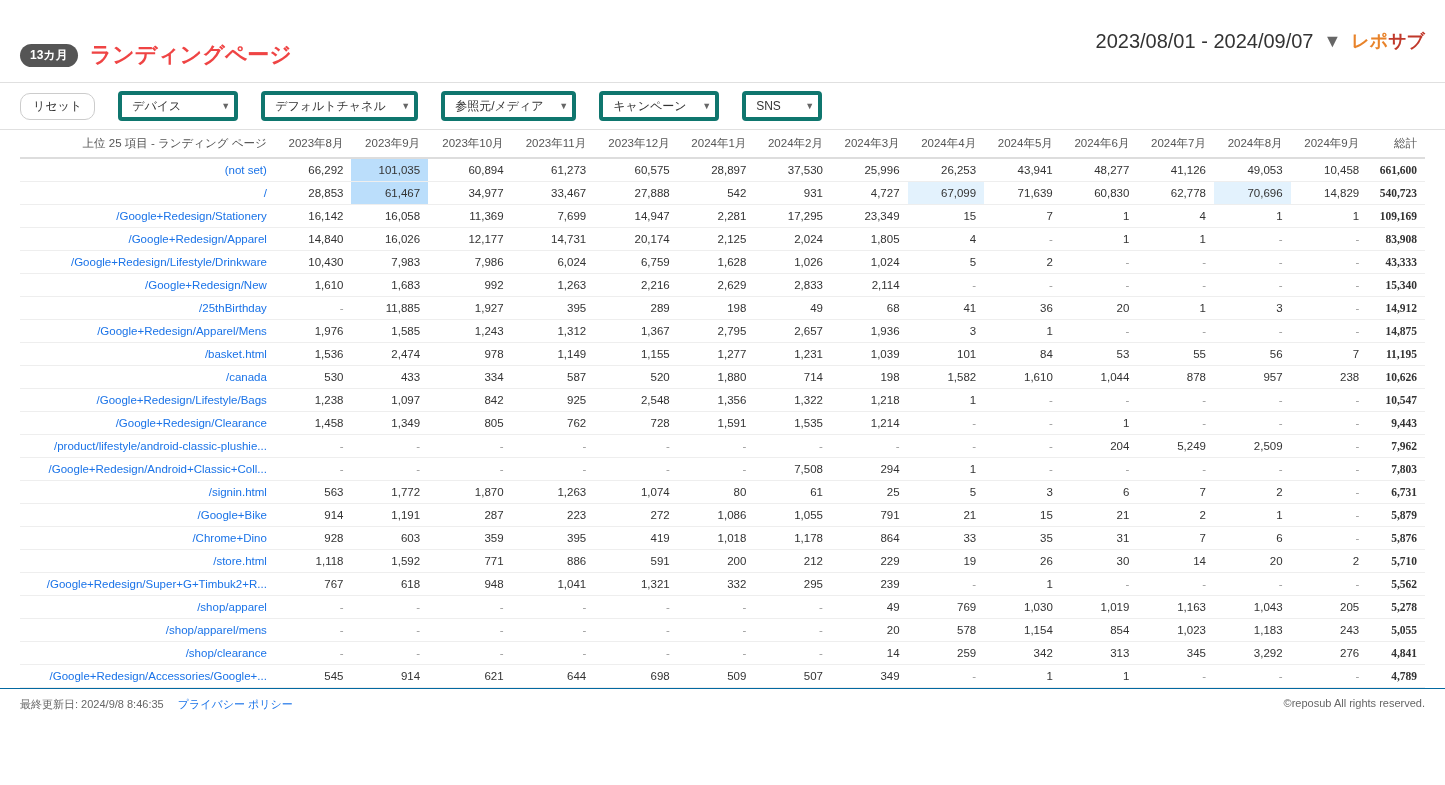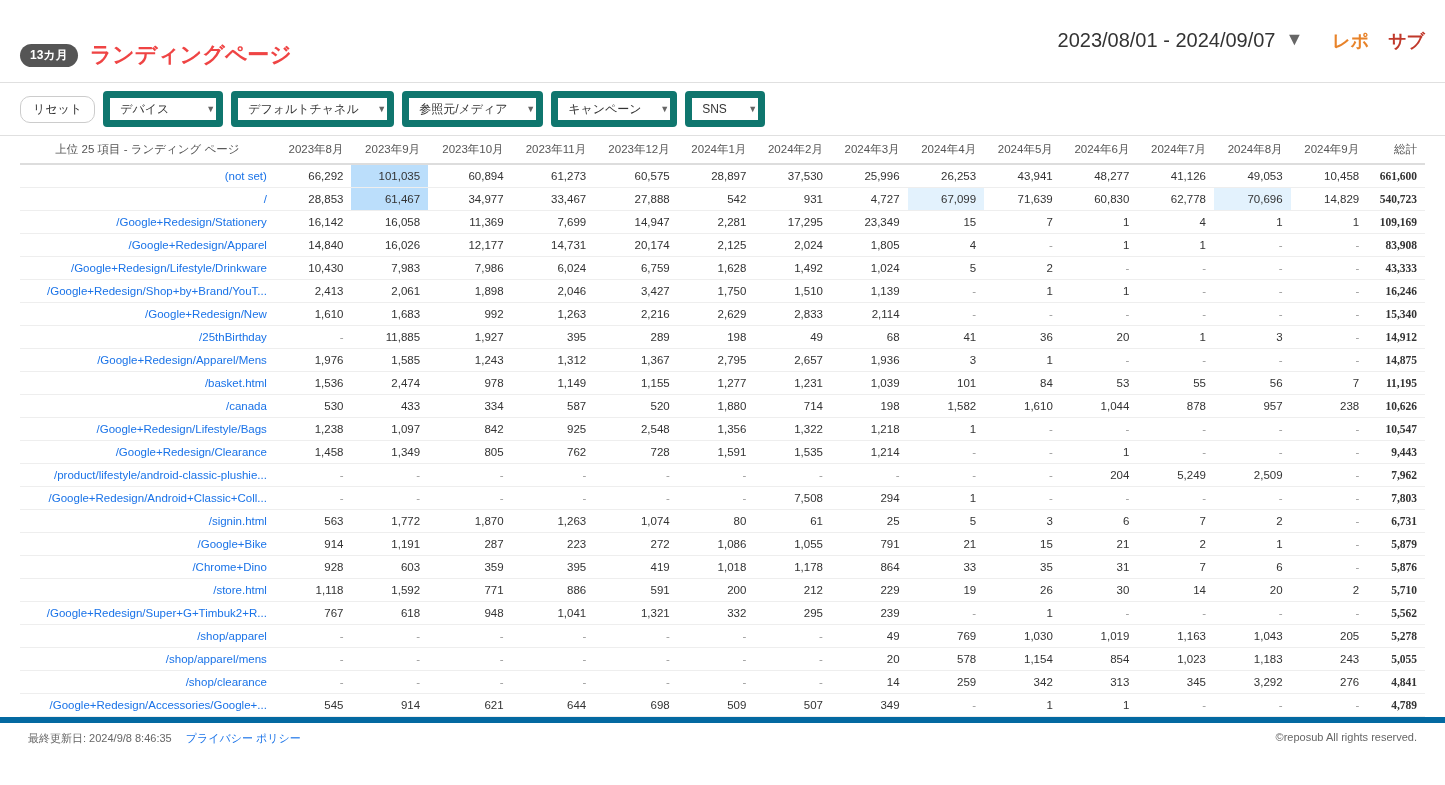--- a/index.html
+++ b/index.html
@@ -2,44 +2,44 @@
 <html><head>
   <meta charset="utf-8">
   <style>
     * { margin: 0; padding: 0; box-sizing: border-box; }
     body { font-family: 'Helvetica Neue', Arial, sans-serif; font-size: 12px; background: #fff; color: #333; overflow-x: hidden; }
     
     .header { display: flex; align-items: center; justify-content: space-between; padding: 12px 20px; border-bottom: 1px solid #e0e0e0; }
     .header-left { display: flex; align-items: center; gap: 12px; margin-top: 28px; }
     .badge { background: #555; color: #fff; border-radius: 12px; padding: 3px 10px; font-size: 12px; font-weight: bold; }
     .page-title { font-size: 22px; font-weight: bold; color: #ef4444; }
-    .header-right { display: flex; align-items: flex-start; gap: 10px; }
+    .header-right { display: flex; align-items: center; gap: 10px; }
     .date-range { font-size: 20px; color: #333; }
     .date-dropdown { font-size: 18px; color: #666; cursor: pointer; }
     .logo { font-size: 18px; font-weight: bold; color: #e83; }
-    .logo span { color: #c33; margin-left: 19px; }
+    .logo span { color: #c33; }
 
     .filters { display: flex; align-items: center; gap: 8px; padding: 8px 20px; border-bottom: 1px solid #e0e0e0; }
     .reset-btn { background: #fff; border: 1px solid #ccc; border-radius: 10px; padding: 4px 12px; cursor: pointer; font-size: 12px; color: #333; }
-    .filter-select { border: 7px solid #0f766e; border-radius: 4px; padding: 4px 28px 4px 10px; font-size: 12px; color: #333; background: #fff; cursor: pointer; appearance: none; position: relative; min-width: 120px; }
+    .filter-select { border: 4px solid #0f766e; border-radius: 4px; padding: 4px 28px 4px 10px; font-size: 12px; color: #333; background: #fff; cursor: pointer; appearance: none; position: relative; min-width: 120px; margin-left: 15px; }
     .select-wrapper { position: relative; display: inline-block; }
     .select-wrapper::after { content: '▼'; position: absolute; right: 8px; top: 50%; transform: translateY(-50%); font-size: 9px; color: #666; pointer-events: none; }
 
     .table-container { overflow: auto; max-height: 650px; padding: 0 20px; }
     table { width: 100%; border-collapse: collapse; font-size: 11.5px; }
     thead th { position: sticky; top: 0; background: #fff; border-bottom: 2px solid #ddd; padding: 6px 8px; text-align: right; font-weight: normal; color: #555; white-space: nowrap; z-index: 10; }
     thead th:first-child { text-align: left; min-width: 200px; }
     tbody td { padding: 5px 8px; text-align: right; border-bottom: 1px solid #eee; white-space: nowrap; color: #333; }
     tbody td:first-child { text-align: right; color: #1a73e8; cursor: pointer; }
     .highlight-blue { background: #bbdefb !important; }
     .highlight-light-blue { background: #e3f2fd !important; }
     .total-col { font-weight: bold; font-family: Liberation Serif, serif; }
     .dash { color: #999; }
 
-    .footer { padding: 8px 28px; border-top: 6px solid #0369a1; display: flex; justify-content: space-between; font-size: 11px; color: #666; }
+    .footer { padding: 8px 20px; border-top: 1px solid #0369a1; display: flex; justify-content: space-between; font-size: 11px; color: #666; }
     .footer a { color: #1a73e8; text-decoration: none; }
   </style>
 </head>
 <body>
 
 <div class="header">
   <div class="header-left">
     <span class="badge">13カ月</span>
     <span class="page-title">ランディングページ</span>
   </div>
@@ -78,21 +78,21 @@
     <select class="filter-select" style="min-width:80px">
       <option>SNS</option>
     </select>
   </div>
 </div>
 
 <div class="table-container">
   <table>
     <thead>
       <tr id="table-header-row">
-        <th style="text-align:center">上位 25 項目 - ランディング ページ</th>
+        <th style="text-align:right">上位 25 項目 - ランディング ページ</th>
       <th>2023年8月</th>
           <th>2023年9月</th>
           <th>2023年10月</th>
           <th>2023年11月</th>
           <th>2023年12月</th>
           <th>2024年1月</th>
           <th>2024年2月</th>
           <th>2024年3月</th>
           <th>2024年4月</th>
           <th>2024年5月</th>
@@ -177,47 +177,29 @@
           <td class="total-col">83,908</td>
         </tr>
         <tr>
           <td>/Google+Redesign/Lifestyle/Drinkware</td>
           <td>10,430</td>
           <td>7,983</td>
           <td>7,986</td>
           <td>6,024</td>
           <td>6,759</td>
           <td>1,628</td>
-          <td>1,492</td>
+          <td>1,026</td>
           <td>1,024</td>
           <td>5</td>
           <td>2</td>
           <td class="dash">-</td>
           <td class="dash">-</td>
           <td class="dash">-</td>
           <td class="dash">-</td>
           <td class="total-col">43,333</td>
-        </tr>
-        <tr>
-          <td>/Google+Redesign/Shop+by+Brand/YouT...</td>
-          <td>2,413</td>
-          <td>2,061</td>
-          <td>1,898</td>
-          <td>2,046</td>
-          <td>3,427</td>
-          <td>1,750</td>
-          <td>1,510</td>
-          <td>1,139</td>
-          <td class="dash">-</td>
-          <td>1</td>
-          <td>1</td>
-          <td class="dash">-</td>
-          <td class="dash">-</td>
-          <td class="dash">-</td>
-          <td class="total-col">16,246</td>
         </tr>
         <tr>
           <td>/Google+Redesign/New</td>
           <td>1,610</td>
           <td>1,683</td>
           <td>992</td>
           <td>1,263</td>
           <td>2,216</td>
           <td>2,629</td>
           <td>2,833</td>

